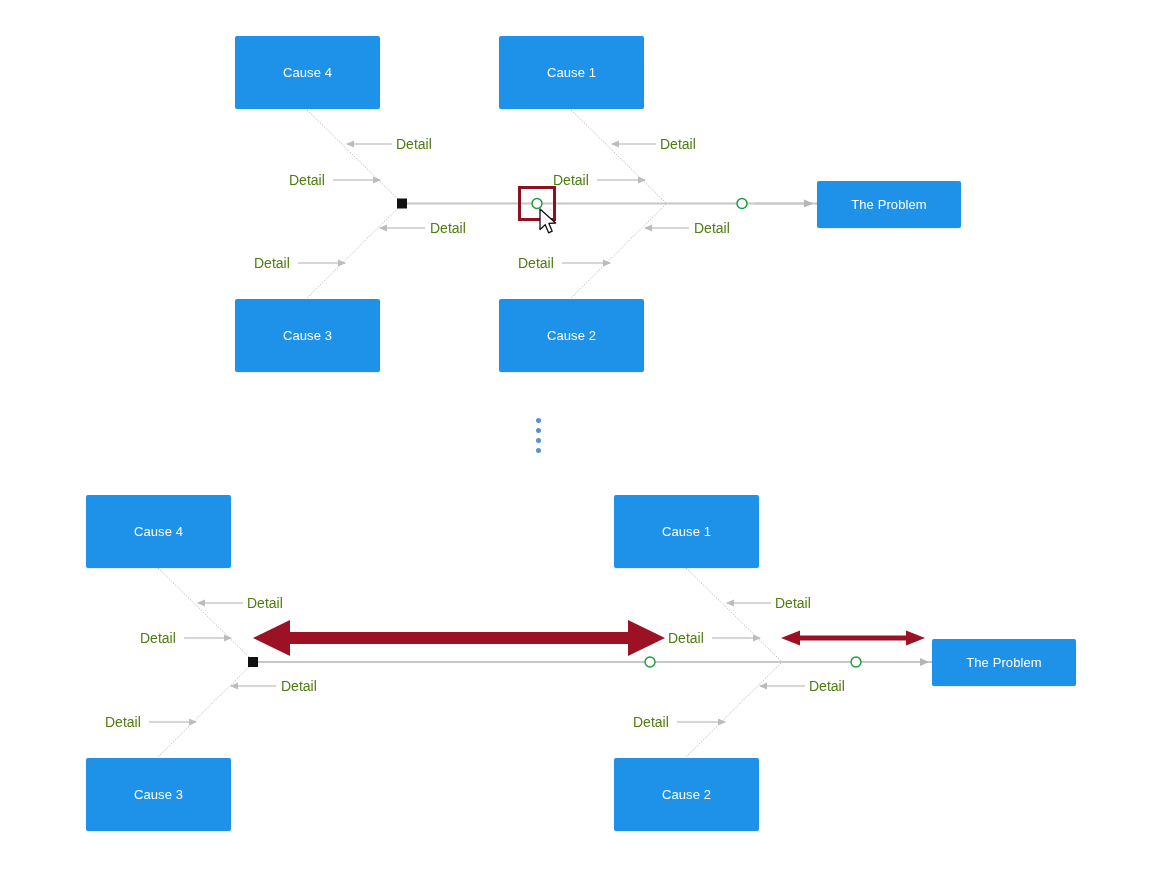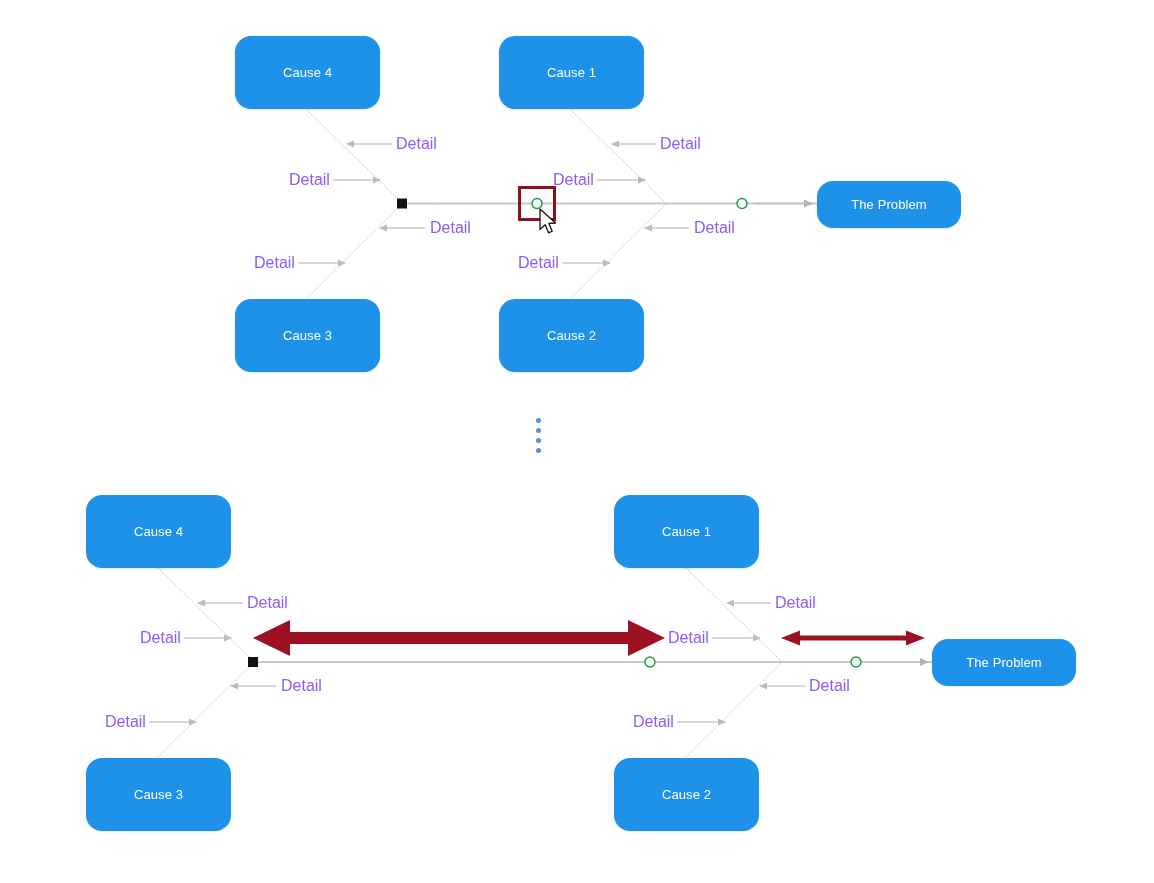--- a/index.html
+++ b/index.html
@@ -23,35 +23,35 @@
   }
   .svg-layer {
     position: absolute;
     left: 0; top: 0;
     width: 1154px;
     height: 883px;
   }
   .node-box {
     position: absolute;
     background: #1d92e8;
-    border-radius: 16px;
+    border-radius: 2px;
     color: #ffffff;
     font-size: 13px;
     display: flex;
     align-items: center;
     justify-content: center;
     box-sizing: border-box;
     letter-spacing: 0.1px;
     text-align: center;
     box-shadow: 0 1px 2px rgba(0,0,0,0.10);
   }
   .detail-label {
     position: absolute;
-    font-size: 16px;
-    color: #8b5cf6;
+    font-size: 14px;
+    color: #4d7c0f;
     white-space: nowrap;
     line-height: 14px;
   }
   .dots-sep {
     position: absolute;
     display: flex;
     flex-direction: column;
     align-items: center;
     gap: 5px;
   }

